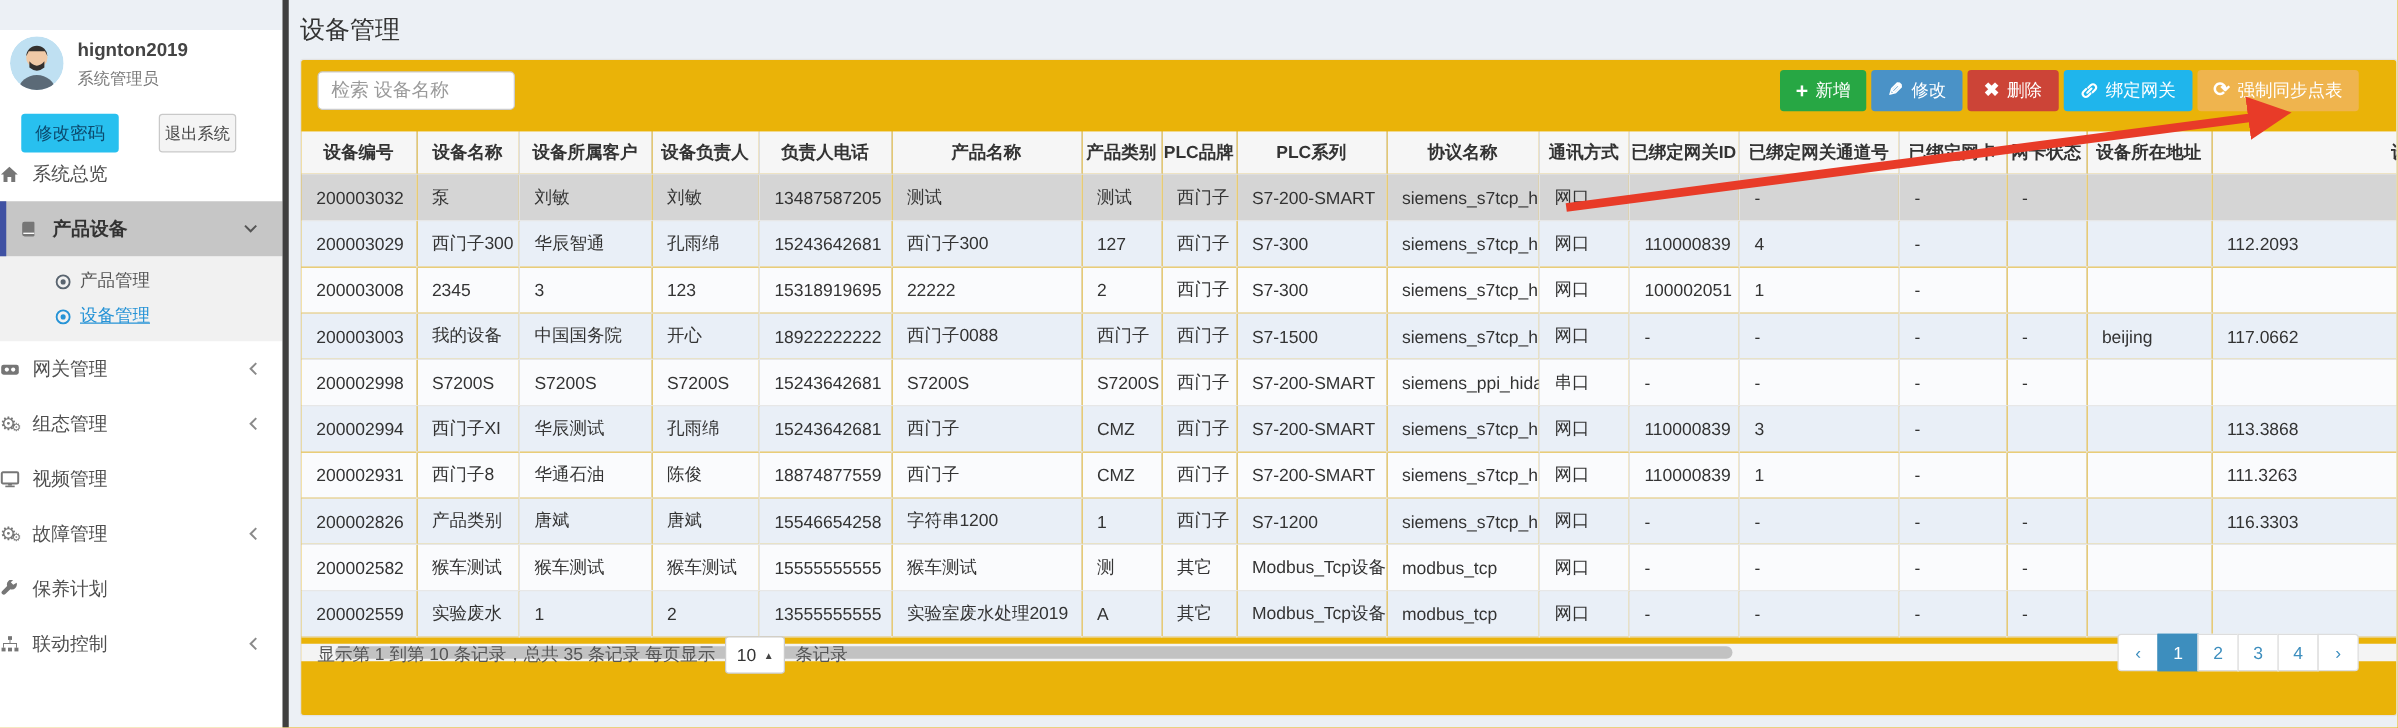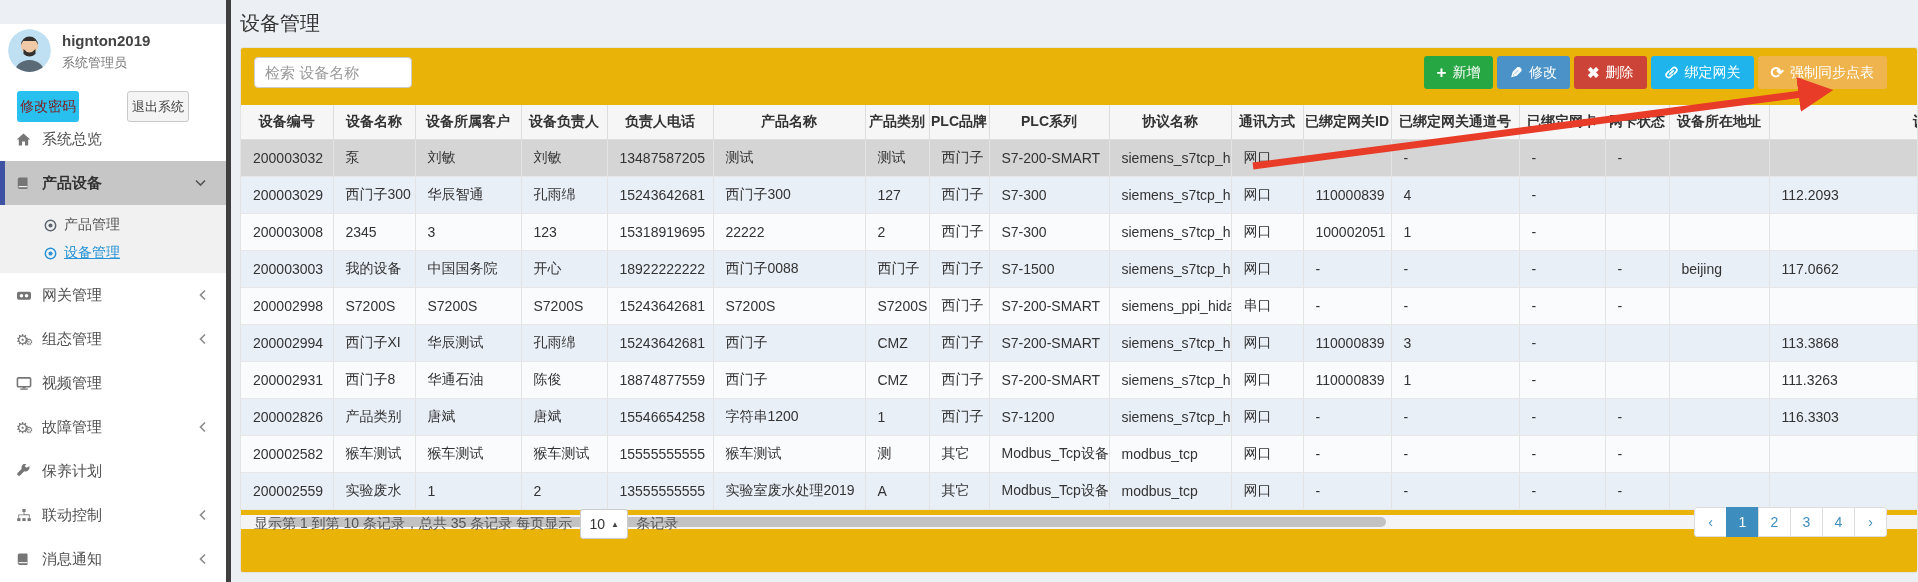--- a/index.html
+++ b/index.html
@@ -7,26 +7,26 @@
   body { font-family:"Liberation Sans","DejaVu Sans",sans-serif; background:#ecf0f5; position:relative; color:#333; }
 
   
   .sidebar { position:absolute; left:0; top:0; width:226px; height:582px; background:#fff; z-index:2;margin-top:24px; }
   .sidebar-divider { position:absolute; left:226px; top:0; width:5px; height:582px; background:#3f3f3f; z-index:3; }
   .user-panel { position:relative; height:58px; }
   .avatar { position:absolute; left:8px; top:5px; width:43px; height:43px; border-radius:50%; overflow:hidden; }
   .user-name { position:absolute; left:62px; top:8px; font-size:15px; font-weight:bold; color:#444; }
   .user-role { position:absolute; left:62px; top:30px; font-size:13px; color:#777; }
   .user-buttons { position:absolute; top:67px; left:0; width:226px; height:31px; }
-  .btn-pass { position:absolute; left:17px; top:0; width:62px; height:31px; background:#28c0ef; color:#7f1d1d;
+  .btn-pass { position:absolute; left:17px; top:0; width:78px; height:31px; background:#28c0ef; color:#0c4a6e;
               font-size:14px; border:none; border-radius:3px; cursor:pointer; }
   .btn-logout { position:absolute; left:127px; top:0; width:62px; height:31px; background:#f4f4f4; color:#444;
               font-size:13px; border:1px solid #c9c9c9; border-radius:3px; cursor:pointer; }
   .menu { list-style:none; margin-top:35px; }
-  .menu-item { position:relative; height:44px; display:flex; align-items:center; padding-left:16px; cursor:pointer;
+  .menu-item { position:relative; height:44px; display:flex; align-items:center; cursor:pointer;
                font-size:15px; color:#4f4f4f; }
   .menu-item .mi-icon { width:26px; display:inline-flex; justify-content:flex-start; color:#767676; font-size:15px; }
   .menu-item.active { background:#c6c6c6; border-left:5px solid #3f51a3; padding-left:11px; font-weight:bold; color:#333; }
   .chev { position:absolute; right:20px; top:50%; transform:translateY(-50%); color:#8a8a8a; }
   .submenu { list-style:none; background:#f1f1f1; padding:6px 0; }
   .submenu-item { height:28px; display:flex; align-items:center; padding-left:44px; font-size:14px; color:#555; cursor:pointer; }
   .submenu-item .mi-icon { width:20px; color:#5a6570; }
   .submenu-item.active { color:#2693d6; }
   .submenu-item.active .label { text-decoration:underline; }
   .submenu-item.active .mi-icon { color:#2693d6; }
@@ -199,34 +199,20 @@
         <span class="mi-icon">
           <svg class="ic" width="16" height="15" viewBox="0 0 16 16" fill="#767676">
             <rect x="6.3" y="1" width="3.4" height="3.2"></rect>
             <rect x="0.8" y="10.8" width="3.4" height="3.2"></rect>
             <rect x="6.3" y="10.8" width="3.4" height="3.2"></rect>
             <rect x="11.8" y="10.8" width="3.4" height="3.2"></rect>
             <path d="M7.6 4.2h.8v2.6h5.6v4h-.8V7.6H2.8v3.2H2v-4h5.6z"></path>
           </svg>
         </span>
         <span class="label">联动控制</span>
-        <span class="chev">
-          <svg class="ic" width="7" height="11" viewBox="0 0 7 11">
-            <polyline points="6,1 1.5,5.5 6,10" fill="none" stroke="#8a8a8a" stroke-width="1.6"></polyline>
-          </svg>
-        </span>
-      </li>
-      <li class="menu-item">
-        <span class="mi-icon">
-          <svg class="ic" width="14" height="15" viewBox="0 0 16 16" fill="#767676">
-            <path d="M4 1h8.2c.6 0 1 .4 1 1v11.4c0 .6-.4 1-1 1H4.3A2.3 2.3 0 0 1 2 12.1V3a2 2 0 0 1 2-2z"></path>
-            <rect x="3" y="11" width="10" height="1.2" fill="#fff"></rect>
-          </svg>
-        </span>
-        <span class="label">消息通知</span>
         <span class="chev">
           <svg class="ic" width="7" height="11" viewBox="0 0 7 11">
             <polyline points="6,1 1.5,5.5 6,10" fill="none" stroke="#8a8a8a" stroke-width="1.6"></polyline>
           </svg>
         </span>
       </li>
     </ul>
 </div>
 <div class="sidebar-divider"></div>
 

